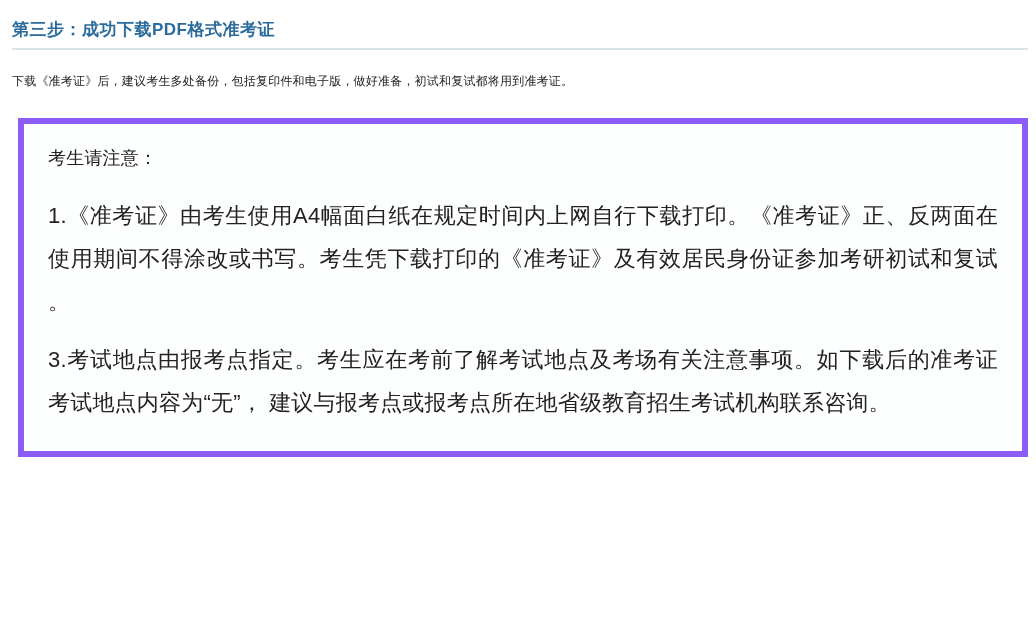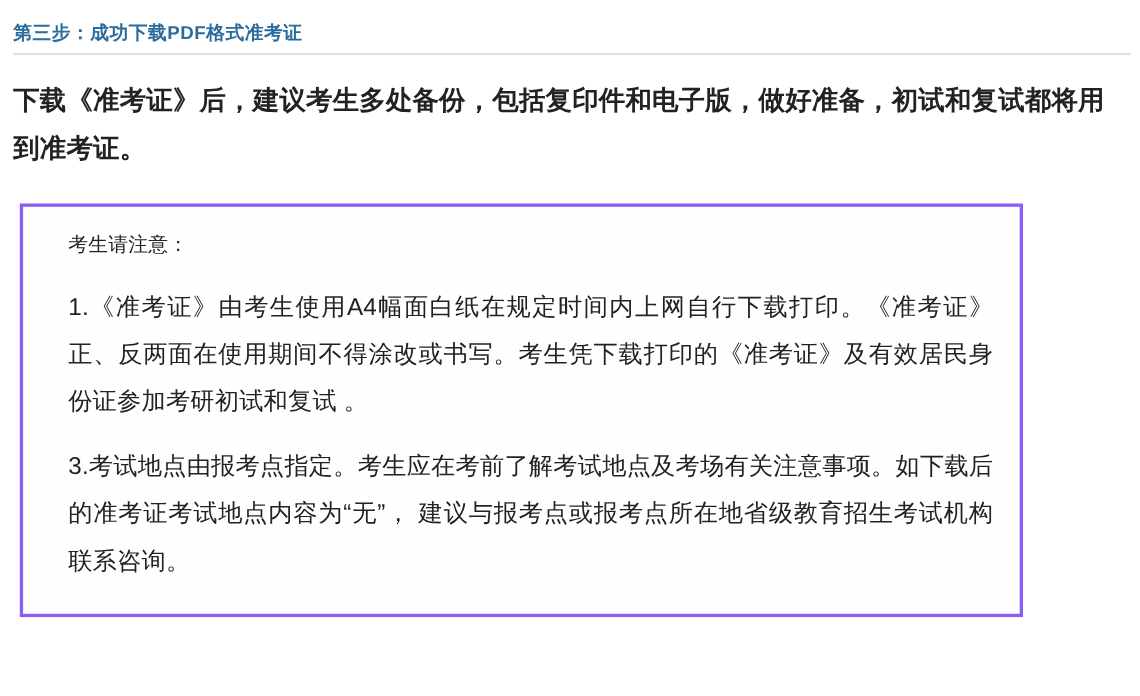--- a/index.html
+++ b/index.html
@@ -28,34 +28,33 @@
     margin: 8px 0 6px 4px;
     line-height: 1.4;
   }
   .title-rule {
     height: 2px;
     background: #d9e3ea;
     margin: 2px 4px 20px 4px;
     width: 1016px;
   }
   .intro {
-    font-size: 24px;
+    font-size: 12px;
     line-height: 1.85;
     color: #222222;
     margin: 0 6px 26px 4px;
     letter-spacing: 0.2px;
-    font-weight: bold;
   }
   .notice-box {
-    border: 3px solid #8b5cf6;
+    border: 6px solid #8b5cf6;
     background: #fdfefe;
     box-sizing: border-box;
     margin: 0 4px 0 10px;
-    width: 912px;
-    padding: 20px 24px 26px 41px;
+    width: 1010px;
+    padding: 20px 24px 26px 24px;
   }
   .notice-head {
     font-size: 18px;
     color: #222222;
     margin: 0 0 22px 0;
     line-height: 1.6;
     letter-spacing: 0.2px;
   }
   .notice-item {
     font-size: 22px;

